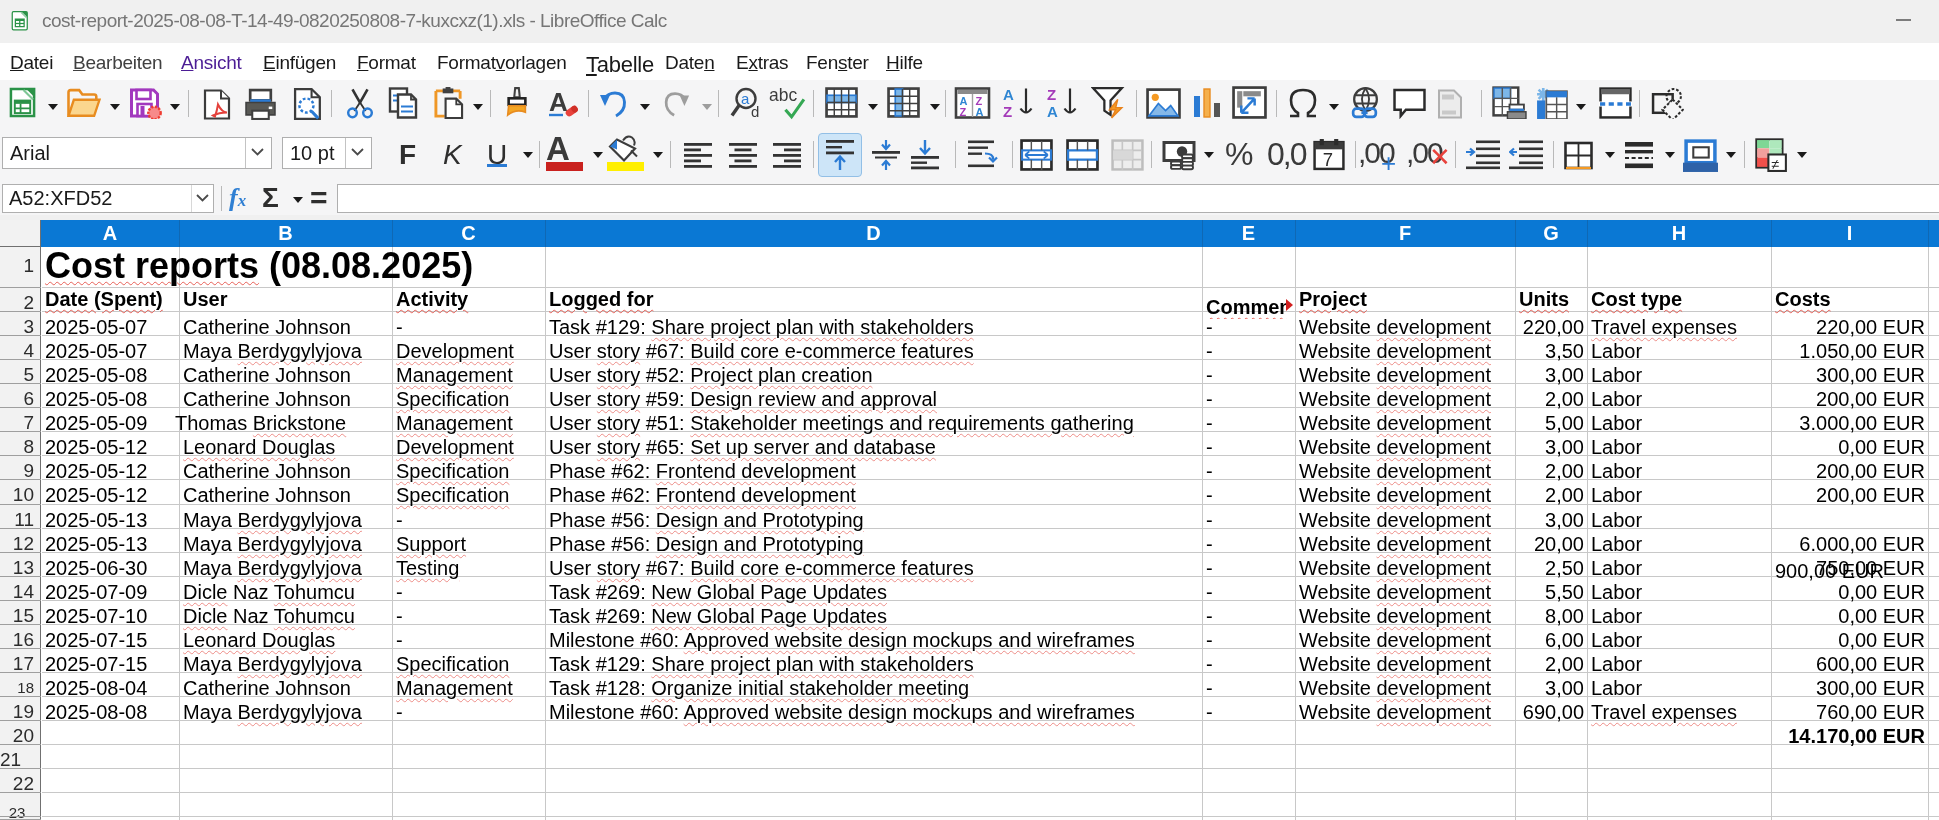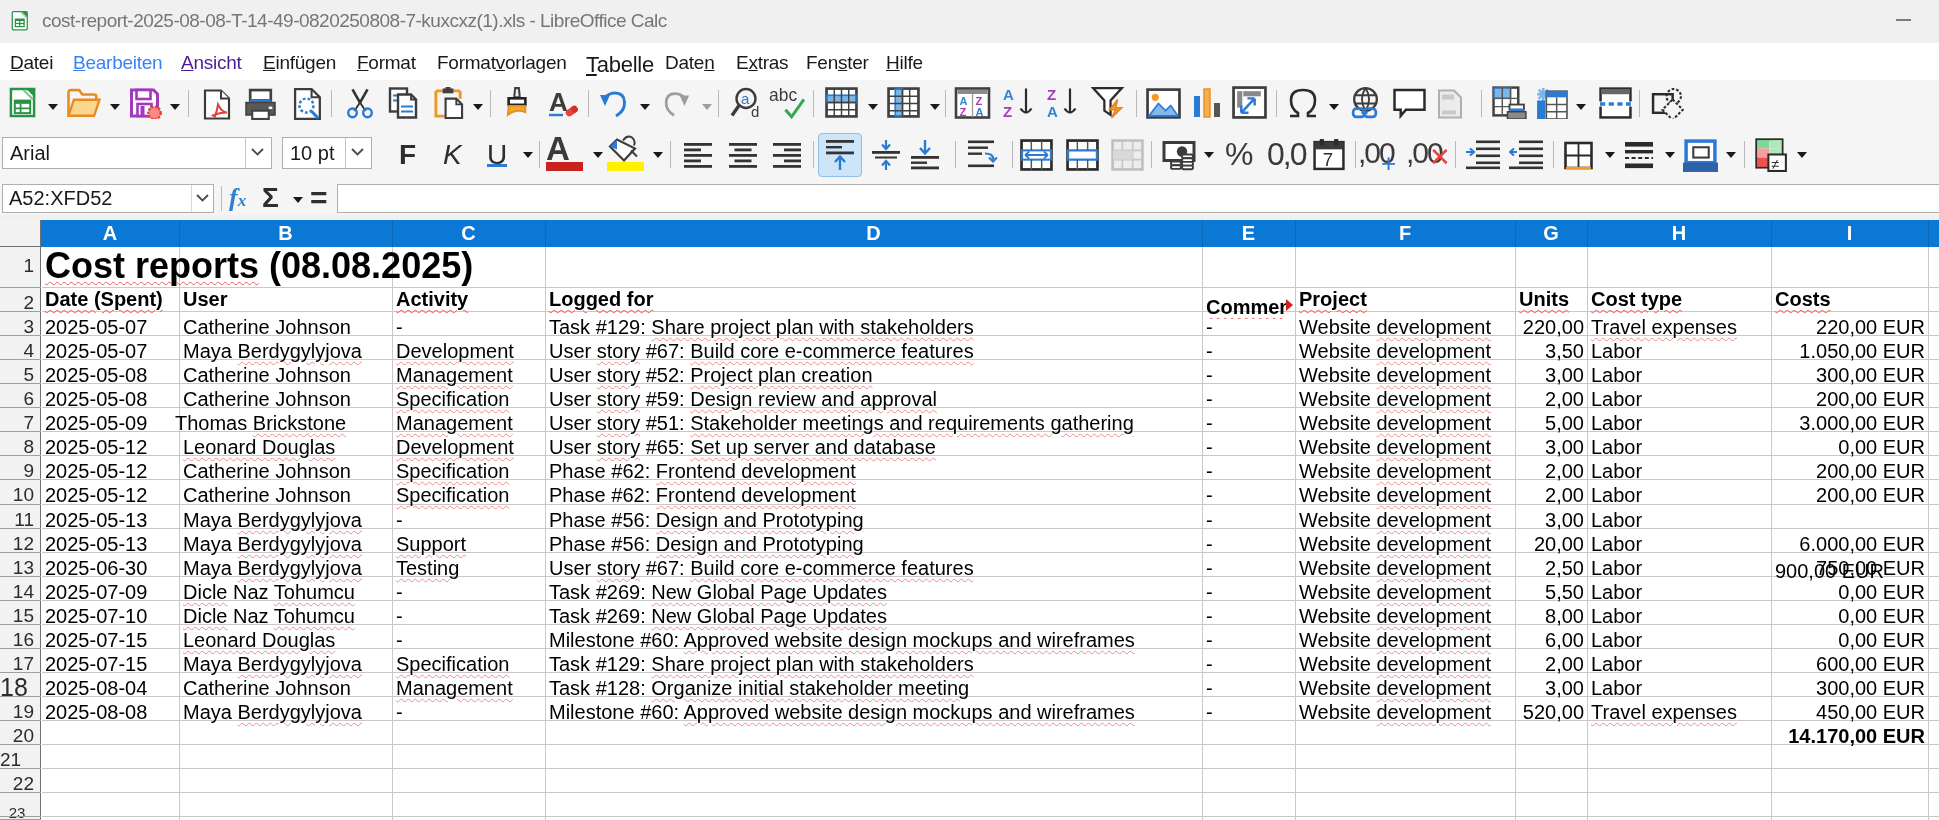--- a/index.html
+++ b/index.html
@@ -4,21 +4,21 @@
 html,body{width:1939px;height:820px;overflow:hidden;font-family:"Liberation Sans",sans-serif;}
 .abs{position:absolute}
 .wv{text-decoration-line:underline;text-decoration-style:wavy;text-decoration-color:rgba(226,62,53,0.8);text-decoration-thickness:1px;text-underline-offset:3px;}.wv2{text-decoration-line:underline;text-decoration-style:wavy;text-decoration-color:rgba(226,62,53,0.55);text-decoration-thickness:1px;text-underline-offset:3px;}
 .cell{position:absolute;height:24px;line-height:31px;font-size:20px;color:#000;white-space:nowrap;}
 </style></head><body style="position:relative;background:#fff">
 <div class="abs" style="left:0;top:0;width:1939px;height:43px;background:#f0f0f0"></div>
 <div class="abs" style="left:42px;top:10px;font-size:19px;color:#767676;letter-spacing:-0.5px">cost-report-2025-08-08-T-14-49-0820250808-7-kuxcxz(1).xls - LibreOffice Calc</div>
 <div class="abs" style="left:1896px;top:19px;width:15px;height:2px;background:#7c7c7c"></div>
 <div class="abs" style="left:0;top:43px;width:1939px;height:37px;background:#ffffff"></div>
 <div class="abs" style="left:10px;top:52px;font-size:19px;color:#191919;letter-spacing:-0.25px"><u>D</u>atei</div>
-<div class="abs" style="left:73px;top:52px;font-size:19px;color:#3b82f6;letter-spacing:-0.25px"><u>B</u>earbeiten</div>
+<div class="abs" style="left:73px;top:52px;font-size:19px;color:#404040;letter-spacing:-0.25px"><u>B</u>earbeiten</div>
 <div class="abs" style="left:181px;top:52px;font-size:19px;color:#4c1d95;letter-spacing:-0.25px"><u>A</u>nsicht</div>
 <div class="abs" style="left:263px;top:52px;font-size:19px;color:#191919;letter-spacing:-0.25px"><u>E</u>infügen</div>
 <div class="abs" style="left:357px;top:52px;font-size:19px;color:#191919;letter-spacing:-0.25px"><u>F</u>ormat</div>
 <div class="abs" style="left:437px;top:52px;font-size:19px;color:#191919;letter-spacing:-0.25px">Format<u>v</u>orlagen</div>
 <div class="abs" style="left:586px;top:52px;font-size:22px;color:#191919;letter-spacing:-0.25px"><u>T</u>abelle</div>
 <div class="abs" style="left:665px;top:52px;font-size:19px;color:#191919;letter-spacing:-0.25px">Date<u>n</u></div>
 <div class="abs" style="left:736px;top:52px;font-size:19px;color:#191919;letter-spacing:-0.25px">E<u>x</u>tras</div>
 <div class="abs" style="left:806px;top:52px;font-size:19px;color:#191919;letter-spacing:-0.25px">Fen<u>s</u>ter</div>
 <div class="abs" style="left:886px;top:52px;font-size:19px;color:#191919;letter-spacing:-0.25px"><u>H</u>ilfe</div>
 <div class="abs" style="left:0;top:80px;width:1939px;height:52px;background:#f5f5f6"></div>
@@ -142,21 +142,21 @@
 <div class="abs" style="left:0;top:553px;width:34px;height:24px;line-height:29px;text-align:right;color:#2c2c2c;font-size:19px">13</div>
 <div class="abs" style="left:0;top:576px;width:41px;height:1px;background:#9f9f9f"></div>
 <div class="abs" style="left:0;top:577px;width:34px;height:24px;line-height:29px;text-align:right;color:#2c2c2c;font-size:19px">14</div>
 <div class="abs" style="left:0;top:600px;width:41px;height:1px;background:#9f9f9f"></div>
 <div class="abs" style="left:0;top:601px;width:34px;height:24px;line-height:29px;text-align:right;color:#2c2c2c;font-size:19px">15</div>
 <div class="abs" style="left:0;top:624px;width:41px;height:1px;background:#9f9f9f"></div>
 <div class="abs" style="left:0;top:625px;width:34px;height:24px;line-height:29px;text-align:right;color:#2c2c2c;font-size:19px">16</div>
 <div class="abs" style="left:0;top:648px;width:41px;height:1px;background:#9f9f9f"></div>
 <div class="abs" style="left:0;top:649px;width:34px;height:24px;line-height:29px;text-align:right;color:#2c2c2c;font-size:19px">17</div>
 <div class="abs" style="left:0;top:672px;width:41px;height:1px;background:#9f9f9f"></div>
-<div class="abs" style="left:0;top:673px;width:34px;height:24px;line-height:29px;color:#2c2c2c;font-size:25px">18</div>
+<div class="abs" style="left:0;top:673px;width:34px;height:24px;line-height:29px;text-align:right;color:#2c2c2c;font-size:15px">18</div>
 <div class="abs" style="left:0;top:696px;width:41px;height:1px;background:#9f9f9f"></div>
 <div class="abs" style="left:0;top:697px;width:34px;height:24px;line-height:29px;text-align:right;color:#2c2c2c;font-size:19px">19</div>
 <div class="abs" style="left:0;top:720px;width:41px;height:1px;background:#9f9f9f"></div>
 <div class="abs" style="left:0;top:721px;width:34px;height:24px;line-height:29px;text-align:right;color:#2c2c2c;font-size:19px">20</div>
 <div class="abs" style="left:0;top:744px;width:41px;height:1px;background:#9f9f9f"></div>
 <div class="abs" style="left:0;top:745px;width:34px;height:24px;line-height:29px;color:#2c2c2c;font-size:19px">21</div>
 <div class="abs" style="left:0;top:768px;width:41px;height:1px;background:#9f9f9f"></div>
 <div class="abs" style="left:0;top:769px;width:34px;height:24px;line-height:29px;text-align:right;color:#2c2c2c;font-size:19px">22</div>
 <div class="abs" style="left:0;top:792px;width:41px;height:1px;background:#9f9f9f"></div>
 <div class="abs" style="left:0;top:798px;width:34px;height:24px;line-height:29px;text-align:center;color:#2c2c2c;font-size:15px">23</div>
@@ -349,23 +349,23 @@
 <div class="cell" style="left:1299px;top:673px;width:212px;">Website <span class="wv2">development</span></div>
 <div class="cell" style="left:1519px;top:673px;width:65px;text-align:right;">3,00</div>
 <div class="cell" style="left:1591px;top:673px;width:176px;">Labor</div>
 <div class="cell" style="left:1775px;top:673px;width:150px;text-align:right;">300,00 EUR</div>
 <div class="cell" style="left:45px;top:697px;width:130px;">2025-08-08</div>
 <div class="cell" style="left:183px;top:697px;width:205px;">Maya <span class="wv2">Berdygylyjova</span></div>
 <div class="cell" style="left:396px;top:697px;width:145px;">-</div>
 <div class="cell" style="left:549px;top:697px;width:649px;">Milestone #60: <span class="wv2">Approved website design mockups and wireframes</span></div>
 <div class="cell" style="left:1206px;top:697px;width:85px;">-</div>
 <div class="cell" style="left:1299px;top:697px;width:212px;">Website <span class="wv2">development</span></div>
-<div class="cell" style="left:1519px;top:697px;width:65px;text-align:right;">520,00</div>
+<div class="cell" style="left:1519px;top:697px;width:65px;text-align:right;">690,00</div>
 <div class="cell" style="left:1591px;top:697px;width:176px;"><span class="wv2">Travel expenses</span></div>
-<div class="cell" style="left:1775px;top:697px;width:150px;text-align:right;">450,00 EUR</div>
+<div class="cell" style="left:1775px;top:697px;width:150px;text-align:right;">760,00 EUR</div>
 <div class="cell" style="left:1775px;top:721px;width:150px;font-weight:bold;text-align:right;">14.170,00 EUR</div>
 <svg style="position:absolute;left:11px;top:11px" width="20" height="20" viewBox="0 0 32 32">
     <rect x="2" y="1" width="24" height="29" rx="2" fill="#fff" stroke="#2a9247" stroke-width="2"></rect>
     <path d="M26 1 L26 10 L17 1 Z" fill="#2a9247"></path>
     <path d="M16 2 L25 11" stroke="#8cc9a0" stroke-width="2"></path>
     <rect x="6" y="12" width="16" height="14" fill="#2a9247"></rect>
     <rect x="8" y="16" width="5" height="3" fill="#fff"></rect>
     <rect x="15" y="16" width="5" height="3" fill="#fff"></rect>
     <rect x="8" y="21" width="5" height="3" fill="#fff"></rect>
     <rect x="15" y="21" width="5" height="3" fill="#fff"></rect>

